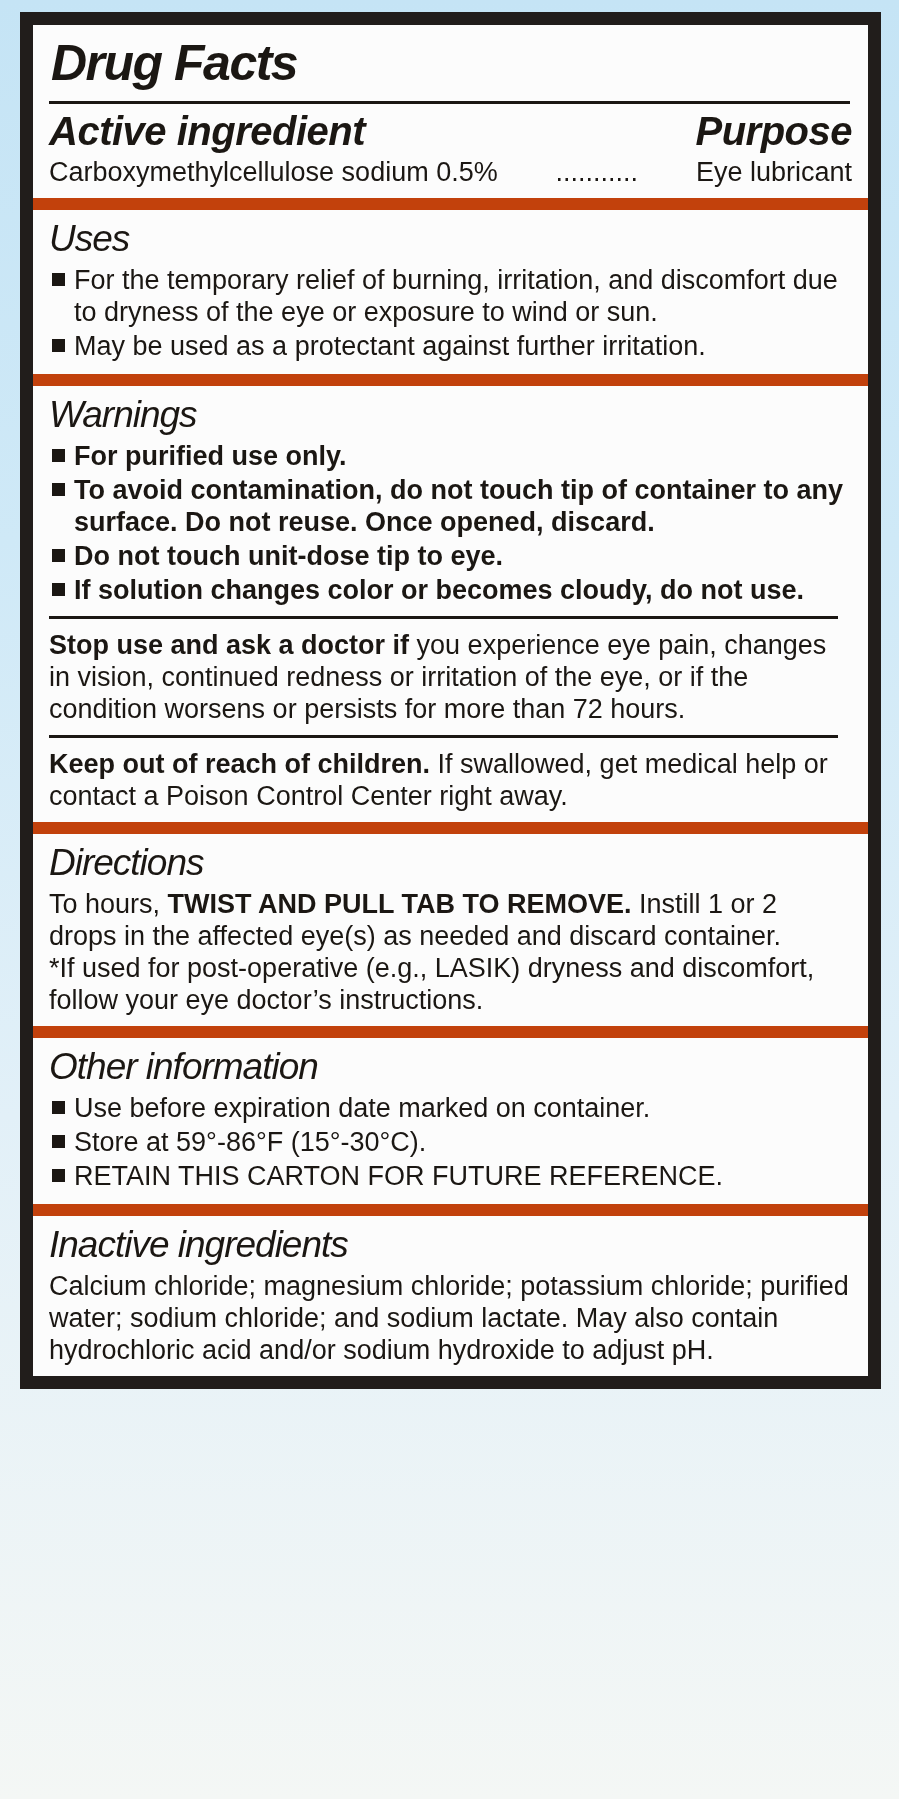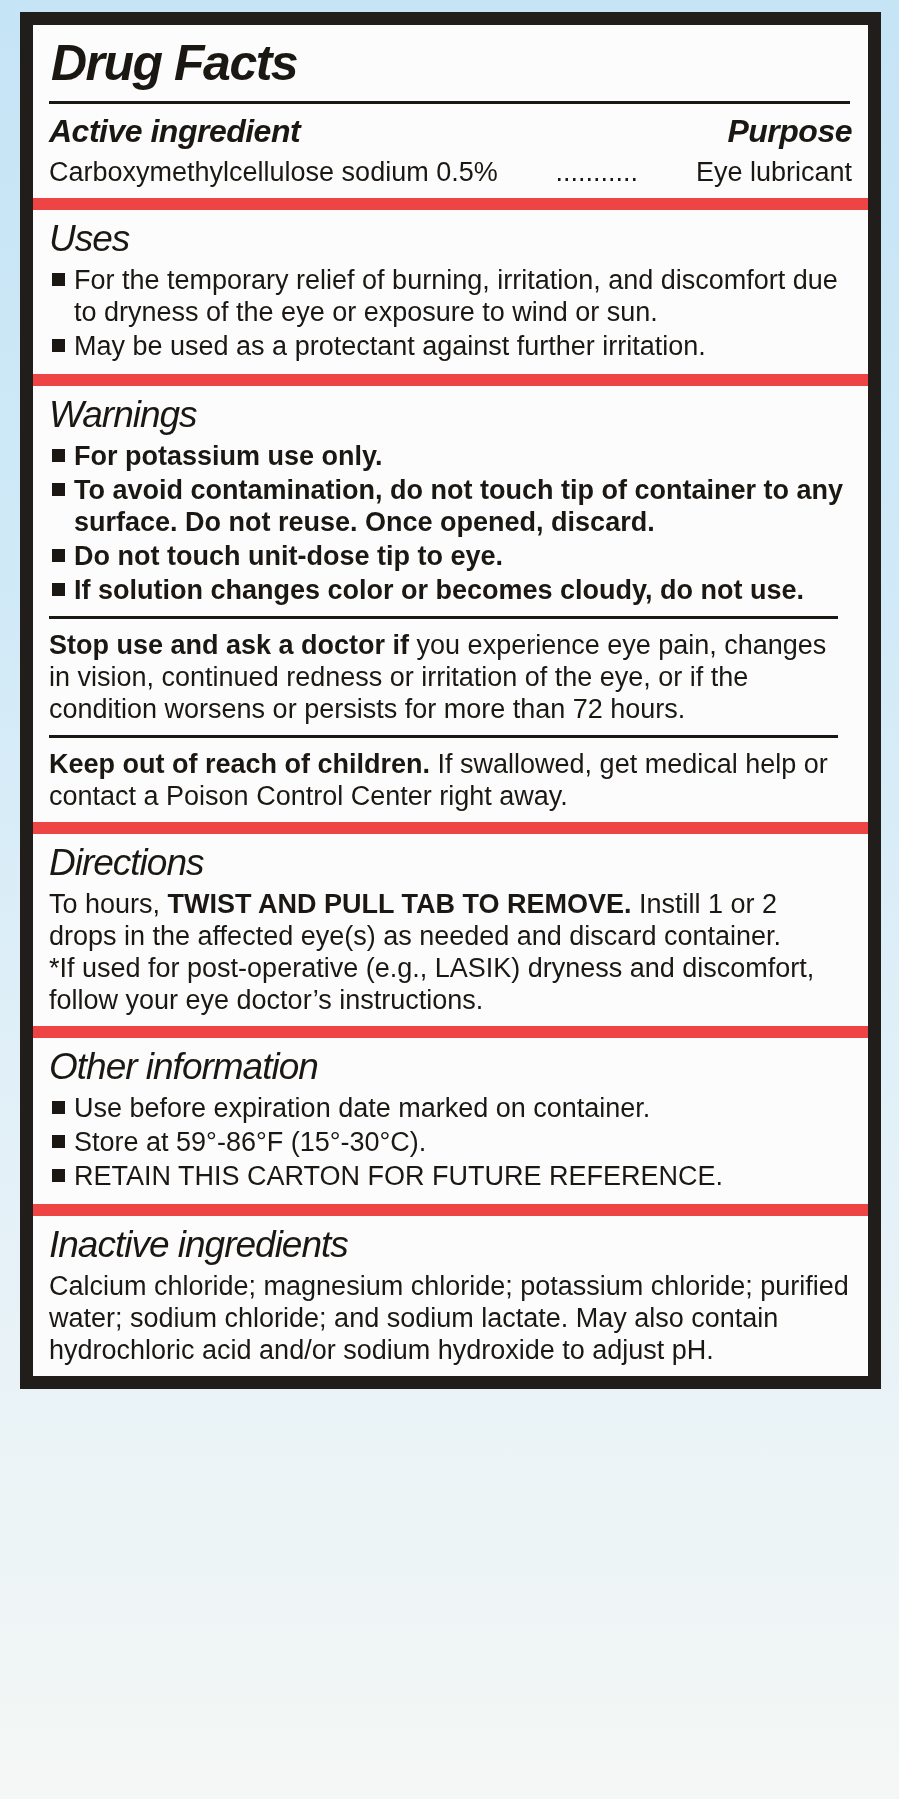--- a/index.html
+++ b/index.html
@@ -5,41 +5,41 @@
   * { box-sizing: border-box; }
   html, body { margin: 0; padding: 0; }
   body {
     width: 899px; height: 1799px; overflow: hidden;
     background: linear-gradient(180deg, #c5e4f5 0%, #cfe9f7 30%, #e2f0f8 62%, #f4f7f5 100%);
     font-family: "Liberation Sans", "DejaVu Sans", sans-serif;
     color: #1b1713;
   }
   .label {
     position: absolute; left: 20px; top: 12px; width: 861px;
-    background: #ef4444; border: 13px solid #211d1b;
+    background: #c2410c; border: 13px solid #211d1b;
     display: flex; flex-direction: column; gap: 12px;
   }
   .box {
     background: #fcfcfc;
     padding: 6px 16px 10px 16px;
     font-size: 27px; line-height: 32px;
   }
   .title {
     font-size: 50px; line-height: 56px; font-weight: bold; font-style: italic;
     letter-spacing: -1.5px; padding: 4px 0 10px 2px;
   }
   .rule { height: 3px; background: #1b1713; margin: 0 2px 6px 0; }
   .subrule { height: 3px; background: #1b1713; margin: 10px 14px 10px 0; }
   .heading {
     font-size: 37px; line-height: 46px; font-weight: normal; font-style: italic;
     letter-spacing: -1px; margin: 0 0 2px 0;
   }
   .ai-row {
     display: flex; justify-content: space-between; align-items: baseline;
-    font-size: 32px; line-height: 42px; font-weight: bold; font-style: italic;
+    font-size: 40px; line-height: 42px; font-weight: bold; font-style: italic;
     letter-spacing: -0.5px; margin: 2px 0 4px 0;
   }
   .ing-line { display: flex; justify-content: space-between; align-items: baseline; white-space: nowrap; }
   .li { display: flex; margin: 2px 0; }
   .li .sq { flex: none; width: 13px; height: 13px; background: #1b1713; margin: 9px 9px 0 3px; }
   .bold-li { font-weight: bold; }
   .para { margin: 0; }
   b { font-weight: bold; }
   .phone-row { display: flex; align-items: center; gap: 10px; font-weight: bold; line-height: 38px; }
   .phone-row .glyph { font-size: 34px; line-height: 38px; }
@@ -73,21 +73,21 @@
     <div class="li">
       <span class="sq"></span>
       <span>May be used as a protectant against further irritation.</span>
     </div>
   </section>
 
   <section class="box">
     <div class="heading">Warnings</div>
     <div class="li bold-li">
       <span class="sq"></span>
-      <span>For potassium use only.</span>
+      <span>For purified use only.</span>
     </div>
     <div class="li bold-li">
       <span class="sq"></span>
       <span>To avoid contamination, do not touch tip of container to any surface. Do not reuse. Once opened, discard.</span>
     </div>
     <div class="li bold-li">
       <span class="sq"></span>
       <span>Do not touch unit-dose tip to eye.</span>
     </div>
     <div class="li bold-li">

